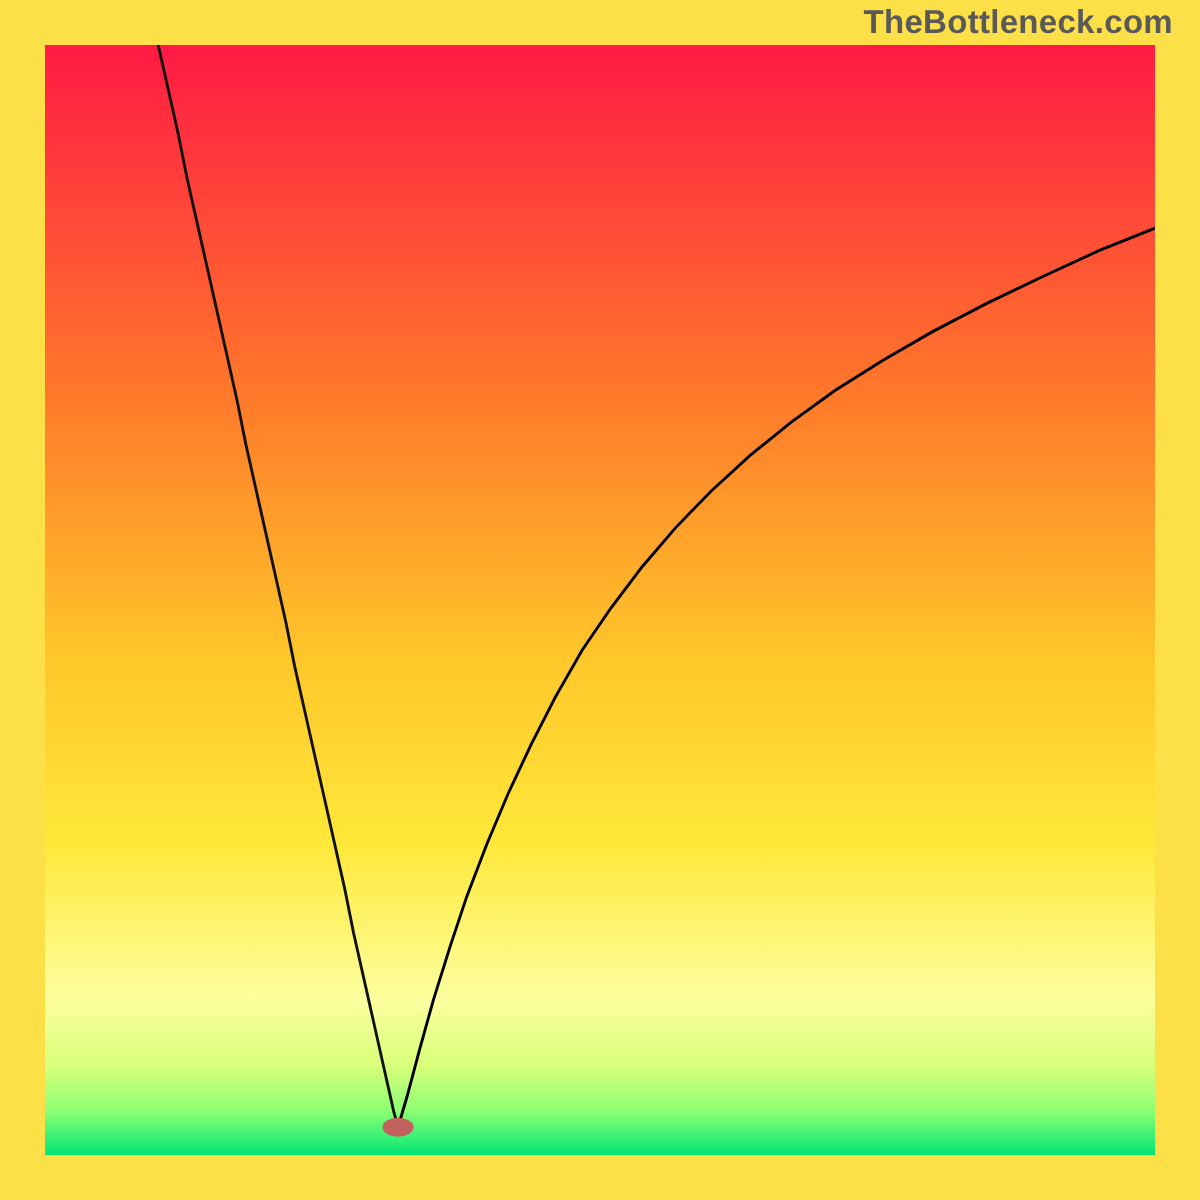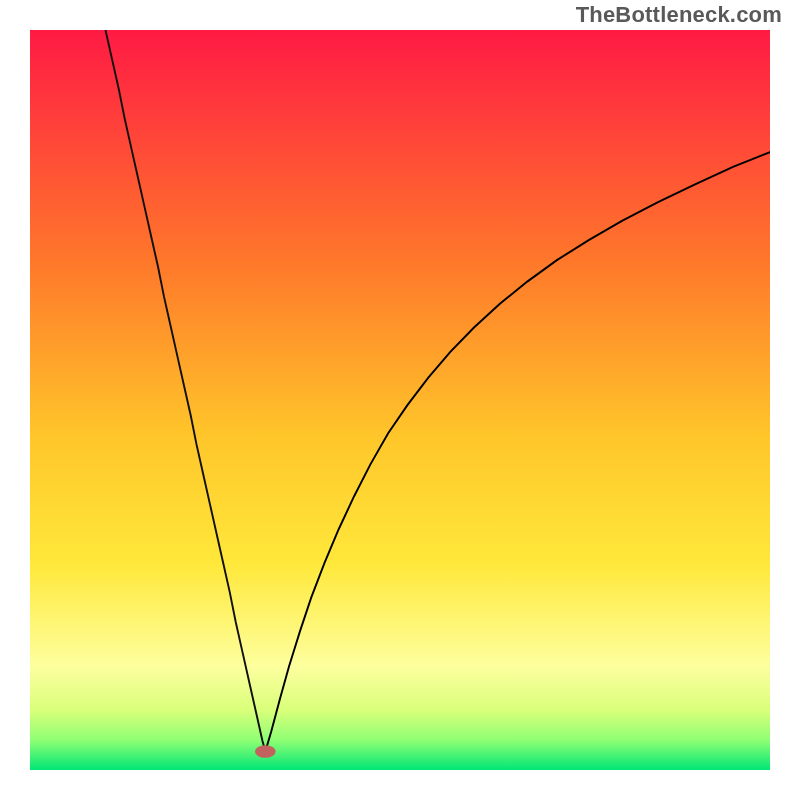--- a/index.html
+++ b/index.html
@@ -8,21 +8,21 @@
     width: 800px;
     height: 800px;
     background: #000000;
     overflow: hidden;
     font-family: Arial, Helvetica, sans-serif;
   }
   .frame {
     position: relative;
     width: 800px;
     height: 800px;
-    background: #ffffff;
+    background: #fde047;
   }
   .watermark {
     position: absolute;
     top: 2px;
     right: 18px;
     font-size: 22px;
     font-weight: 600;
     color: #59595a;
     letter-spacing: 0.2px;
   }

